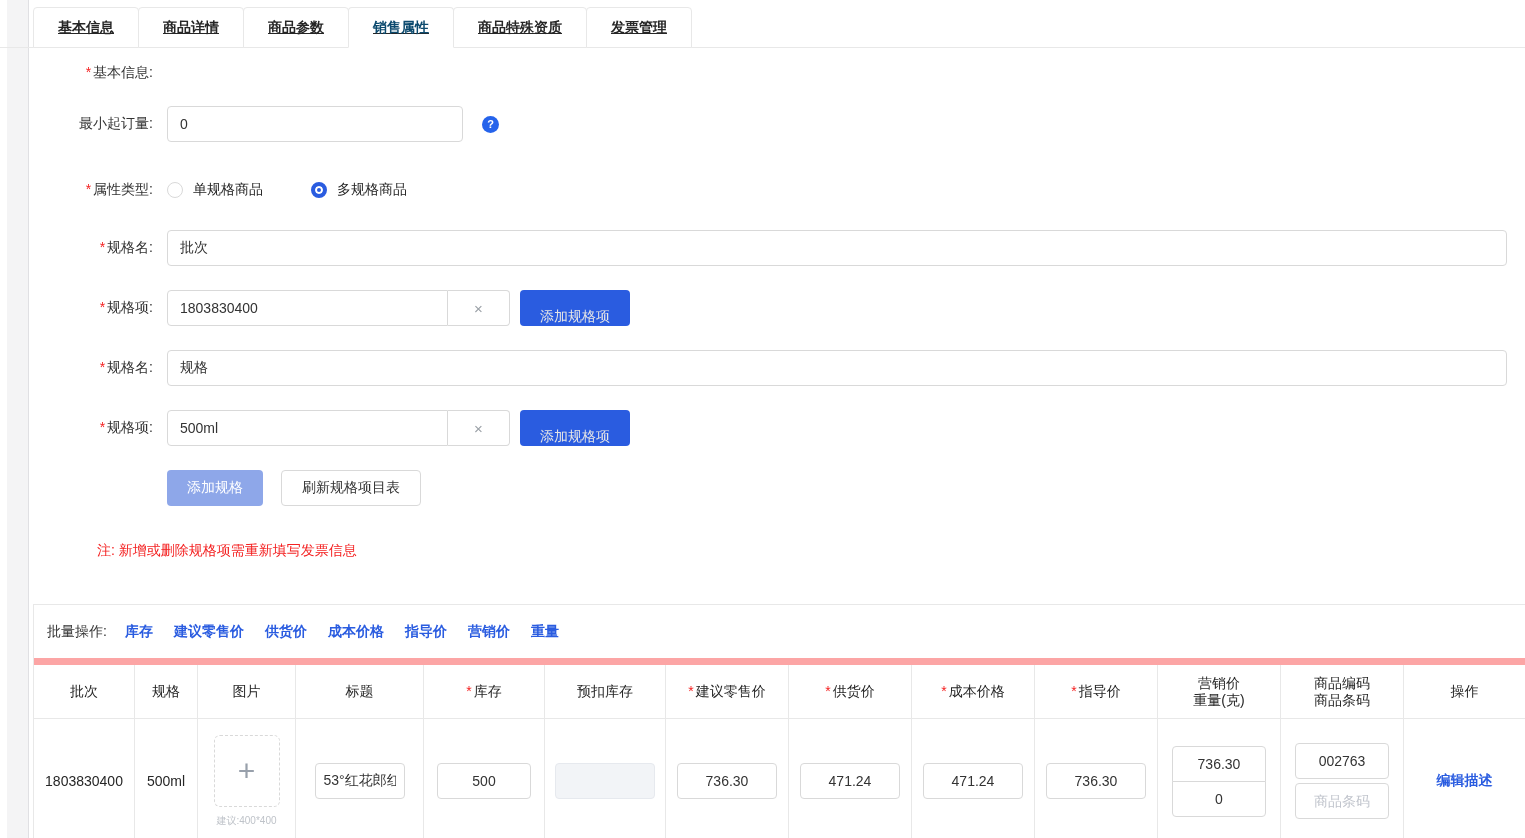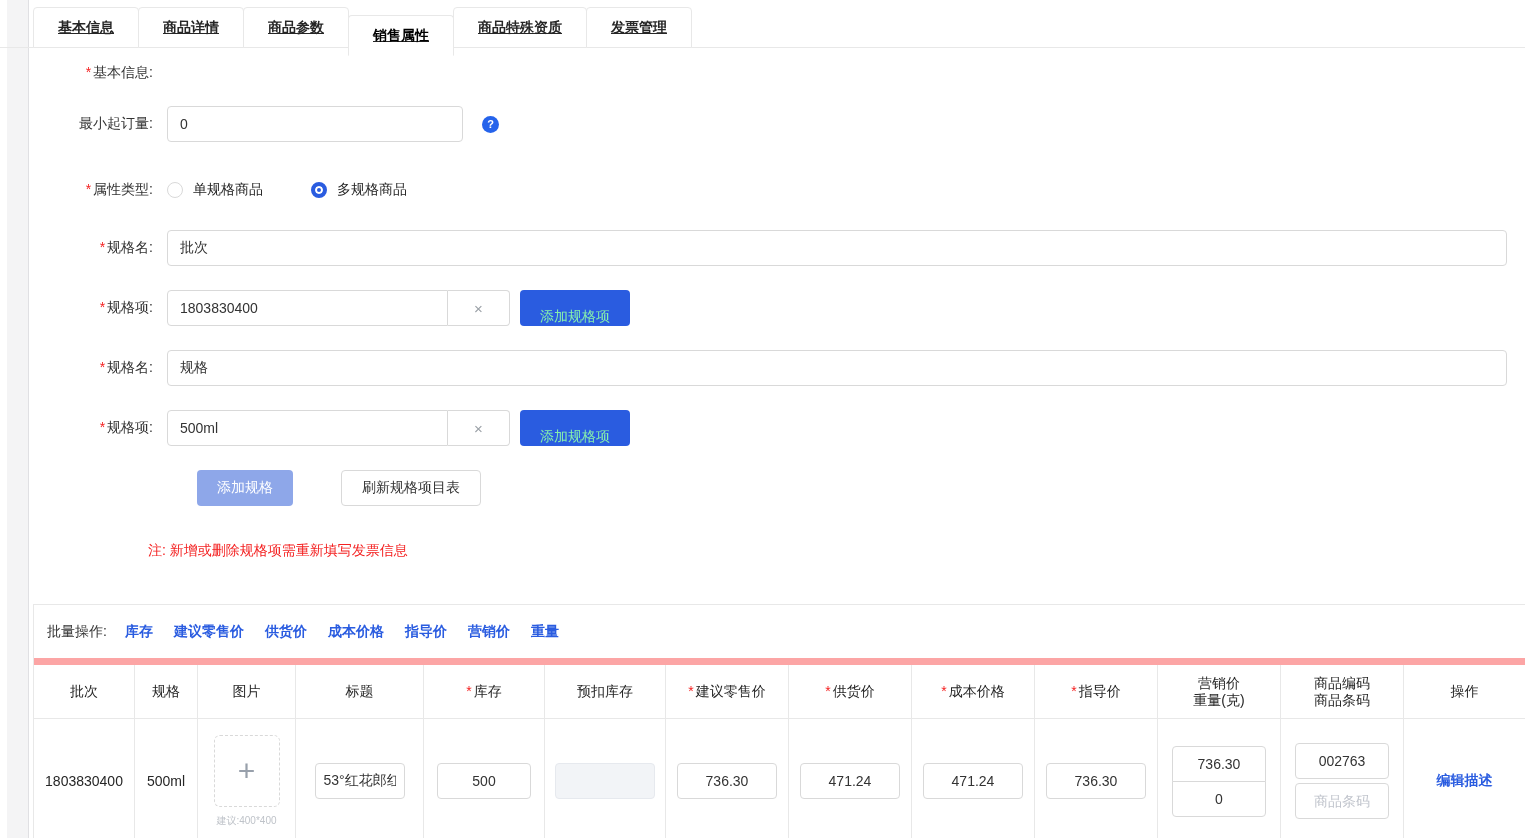--- a/index.html
+++ b/index.html
@@ -9,21 +9,21 @@
   .left-gutter { position:absolute; left:7px; top:0; width:22px; height:838px;
     background:#f4f4f5; border-right:1px solid #e0e0e3; }
 
   
   .tabbar { position:absolute; left:33px; top:7px; display:flex; z-index:2;text-decoration:underline; }
   .tabbar-underline { position:absolute; left:0; right:0; top:47px; border-top:1px solid #e8e8e8; z-index:1; }
   .tab { height:41px; line-height:39px; padding:0 24px; background:#fff;
     border:1px solid #e8e8e8; border-radius:4px 4px 0 0; margin-left:-1px;
     font-weight:700; cursor:pointer; position:relative; }
   .tab:first-child { margin-left:0; }
-  .tab.active { color:#000000; border-bottom:1px solid #fff; z-index:3;margin-top:8px; }
+  .tab.active { color:#0c4a6e; border-bottom:1px solid #fff; z-index:3; }
 
   
   .form { position:absolute; left:33px; top:64px; width:1474px; }
   .frow { display:flex; align-items:center; margin-bottom:24px; }
   .flabel { width:120px; text-align:right; margin-right:14px; flex:none; color:#333; }
   .req { color:#f42121; margin-right:2px; }
   .inp { height:36px; border:1px solid #d9d9d9; border-radius:4px; padding:0 12px;
     font-size:14px; color:#333; background:#fff; outline:none;
     font-family:"Liberation Sans","DejaVu Sans",sans-serif; }
   .w-unit { width:296px; }
@@ -34,31 +34,31 @@
   .row-moq { margin-bottom:30px; }
   .row-radio { margin-bottom:22px; height:36px; }
   .radio-opt { display:flex; align-items:center; margin-right:48px; cursor:pointer; }
   .radio { width:16px; height:16px; border-radius:50%; margin-right:10px; flex:none; }
   .radio.off { border:1px solid #d9d9d9; background:#fff; }
   .radio.on { border:4px solid #2a5ce0; background:#2a5ce0; box-shadow:inset 0 0 0 2px #fff; }
   .spec-item-group { display:flex; width:343px; }
   .spec-item-group .inp { width:281px; border-radius:4px 0 0 4px; }
   .clear-btn { width:62px; height:36px; border:1px solid #d9d9d9; border-left:none;
     border-radius:0 4px 4px 0; background:#fff; color:#9aa0a6; font-size:15px; cursor:pointer; }
-  .btn-primary { height:36px; padding:18px 20px; background:#2a5ce0; color:#86efac; border:none;
+  .btn-primary { height:36px; padding:18px 20px; background:#2a5ce0; color:#e5e5e5; border:none;
     border-radius:4px; font-size:14px; margin-left:10px; cursor:pointer;
     font-family:"Liberation Sans","DejaVu Sans",sans-serif; }
   .btn-disabled { height:36px; padding:0 20px; background:#8ea7e9; color:#fff; border:none;
     border-radius:4px; font-size:14px; cursor:default;
     font-family:"Liberation Sans","DejaVu Sans",sans-serif; }
   .btn-plain { height:36px; padding:0 20px; background:#fff; color:#333;
     border:1px solid #d9d9d9; border-radius:4px; font-size:14px; margin-left:18px; cursor:pointer;
     font-family:"Liberation Sans","DejaVu Sans",sans-serif; }
-  .row-btns { margin-bottom:36px;gap:30px; }
-  .note { color:#f42121; margin-left:115px; }
+  .row-btns { margin-bottom:36px; }
+  .note { color:#f42121; margin-left:64px; }
 
   
   .panel { position:absolute; left:33px; top:604px; width:1492px;
     border-top:1px solid #e8e8e8; border-left:1px solid #e8e8e8; background:#fff; }
   .batch-bar { height:60px; display:flex; align-items:center; padding-left:13px;
     border-bottom:7px solid #fca5a5;text-align:center; }
   .batch-label { color:#333; margin-right:18px; }
   .batch-link { color:#2a5ce0; font-weight:700; text-decoration:none; margin-right:21px; cursor:pointer; }
 
   .tgrid { display:grid; grid-template-columns:101px 63px 98px 128px 121px 121px 123px 123px 123px 123px 123px 123px 1fr; }

